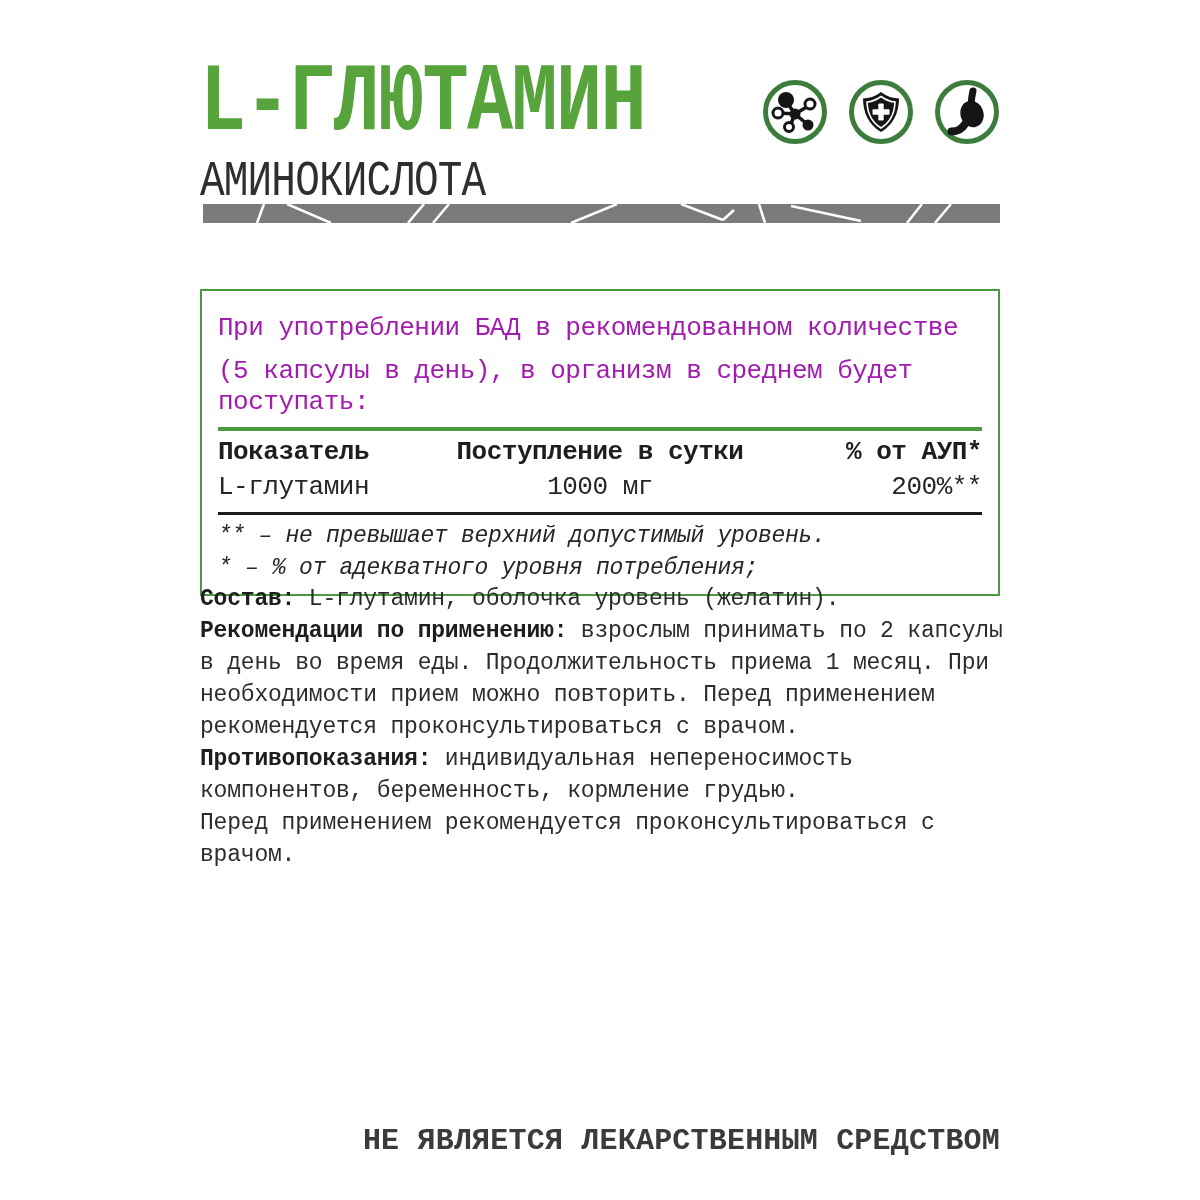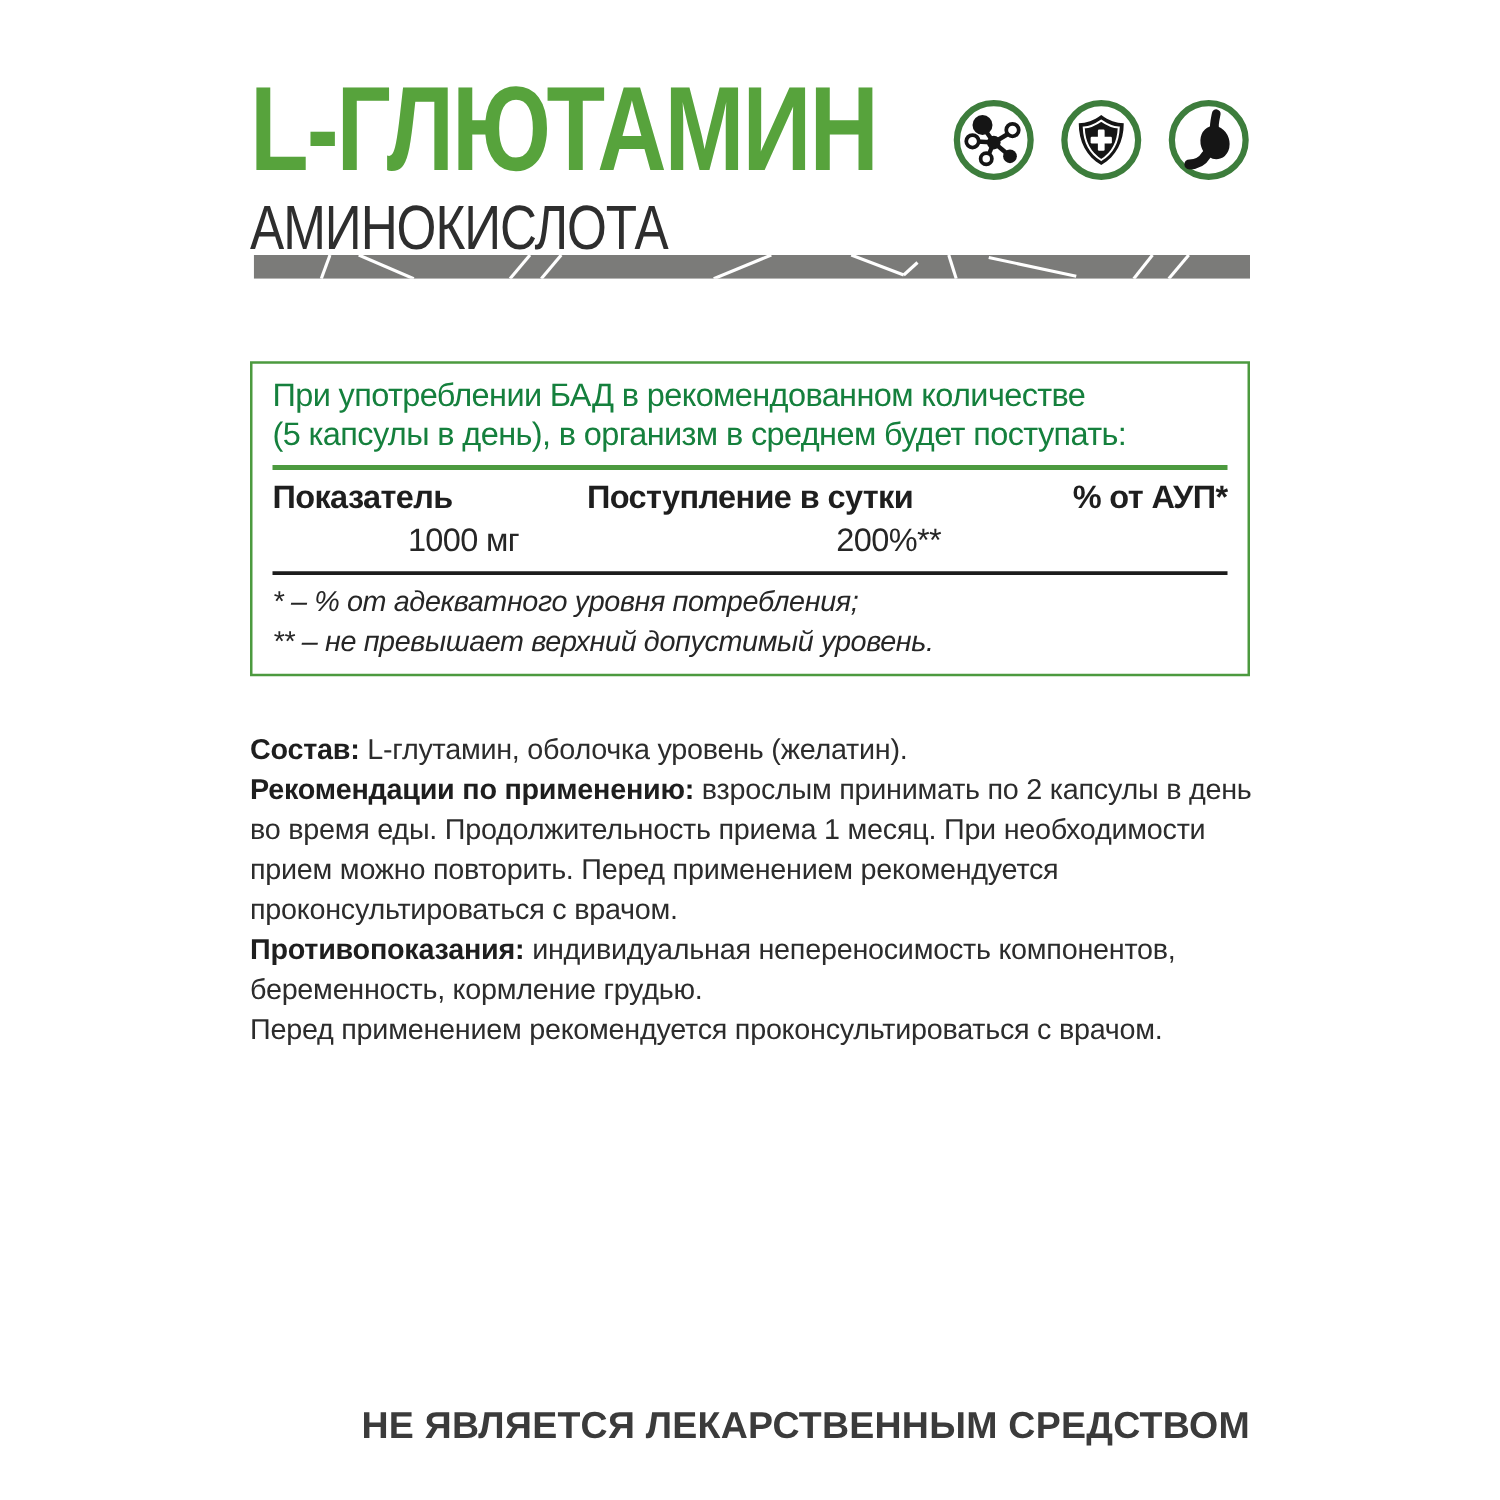--- a/index.html
+++ b/index.html
@@ -1,20 +1,20 @@
 <!DOCTYPE html>
 <html style="--green: #57a33c; --green-dark: #4c9a3f; --stripe-gray: #7b7b79; --text-dark: #2c2c2c; --footer-gray: #3b3b3b;"><head>
 <meta charset="utf-8">
 <style>
   html,body{margin:0;padding:0;background:#ffffff;}
   .page{
     position:relative;
     width:1200px;height:1196px;
     background:#ffffff;
-    font-family:Liberation Sans, sans-serif;
+    font-family:Liberation Mono, monospace;
     color:var(--text-dark,#333);
     overflow:hidden;
   }
   
   .header{position:absolute;left:200px;top:58px;width:800px;height:140px;}
   .title{
     font-size:96px;font-weight:bold;line-height:0.95;
     color:var(--green,#57a33c);
     letter-spacing:-2px;white-space:nowrap;
     transform:scaleX(0.80);transform-origin:left top;
@@ -30,21 +30,21 @@
   .icons svg{display:block;}
   
   .stripe{position:absolute;left:203px;top:204px;width:797px;height:19px;}
   .stripe svg{display:block;}
   
   .info-table{
     position:absolute;left:200px;top:289px;width:800px;
     box-sizing:border-box;border:2px solid var(--green-dark,#4c9a3f);
     padding:10px 16px 10px 16px;background:#fff;
   }
-  .intro{font-size:26px;line-height:31px;color:#15803d;letter-spacing:-0.5px;}
+  .intro{font-size:26px;line-height:31px;color:#a21caf;letter-spacing:-0.5px;margin-top:12px;}
   .rule-green{height:4px;background:var(--green-dark,#4c9a3f);border:0;margin:9px 0 6px 0;}
   .rule-black{height:3px;background:#1c1c1c;border:0;margin:9px 0 5px 0;}
   .trow{display:flex;align-items:baseline;font-size:26px;line-height:31px;letter-spacing:-0.5px;}
   .trow .c1{width:30%;text-align:left;}
   .trow .c2{width:40%;text-align:center;}
   .trow .c3{width:30%;text-align:right;}
   .thead{font-weight:bold;color:#1e1e1e;margin-bottom:4px;}
   .tdata{color:#262626;}
   .footnote{
     font-size:23px;line-height:32px;font-style:italic;
@@ -136,26 +136,27 @@
   <div class="info-table">
     <div class="intro">При употреблении БАД в рекомендованном количестве</div>
     <div class="intro">(5 капсулы в день), в организм в среднем будет поступать:</div>
     <hr class="rule-green">
     <div class="trow thead">
       <span class="c1">Показатель</span>
       <span class="c2">Поступление в сутки</span>
       <span class="c3">% от АУП*</span>
     </div>
     <div class="trow tdata">
+      <span class="c1">L-глутамин</span>
       <span class="c2">1000 мг</span>
       <span class="c3">200%**</span>
     </div>
     <hr class="rule-black">
+    <div class="footnote">** – не превышает верхний допустимый уровень.</div>
     <div class="footnote">* – % от адекватного уровня потребления;</div>
-    <div class="footnote">** – не превышает верхний допустимый уровень.</div>
   </div>
 
   <div class="body-text">
     <p><span class="lead">Состав:</span><span> L-глутамин, оболочка уровень (желатин).</span></p>
     <p><span class="lead">Рекомендации по применению:</span><span> взрослым принимать по 2 капсулы в день во время еды. Продолжительность приема 1 месяц. При необходимости прием можно повторить. Перед применением рекомендуется проконсультироваться с врачом.</span></p>
     <p><span class="lead">Противопоказания:</span><span> индивидуальная непереносимость компонентов, беременность, кормление грудью.</span></p>
     <p>Перед применением рекомендуется проконсультироваться с врачом.</p>
   </div>
 
   <div class="footer">НЕ ЯВЛЯЕТСЯ ЛЕКАРСТВЕННЫМ СРЕДСТВОМ</div>

